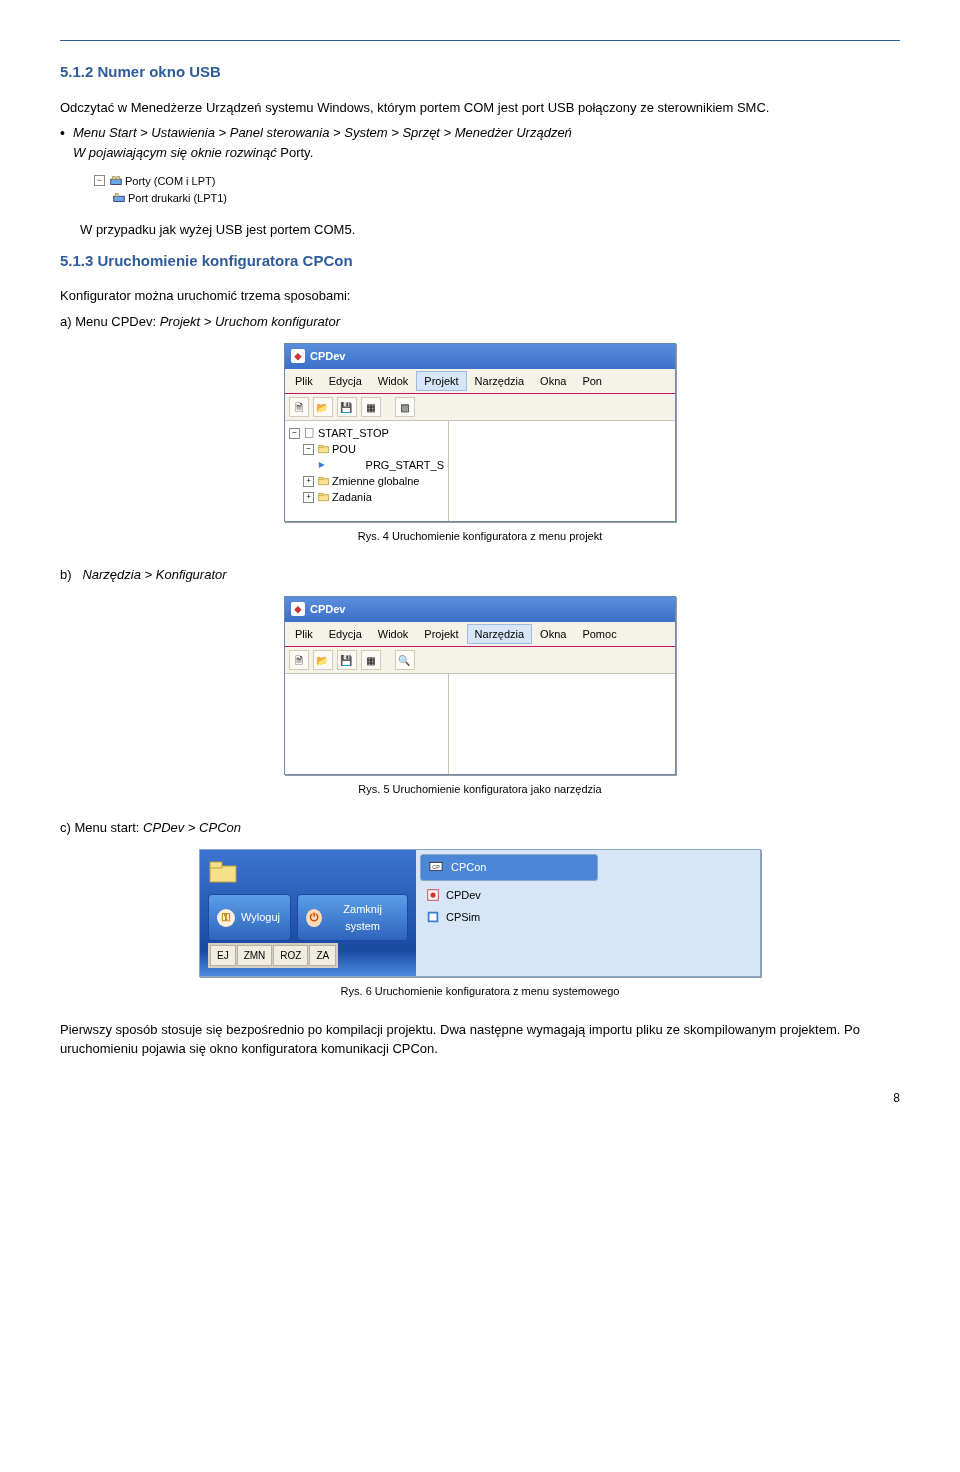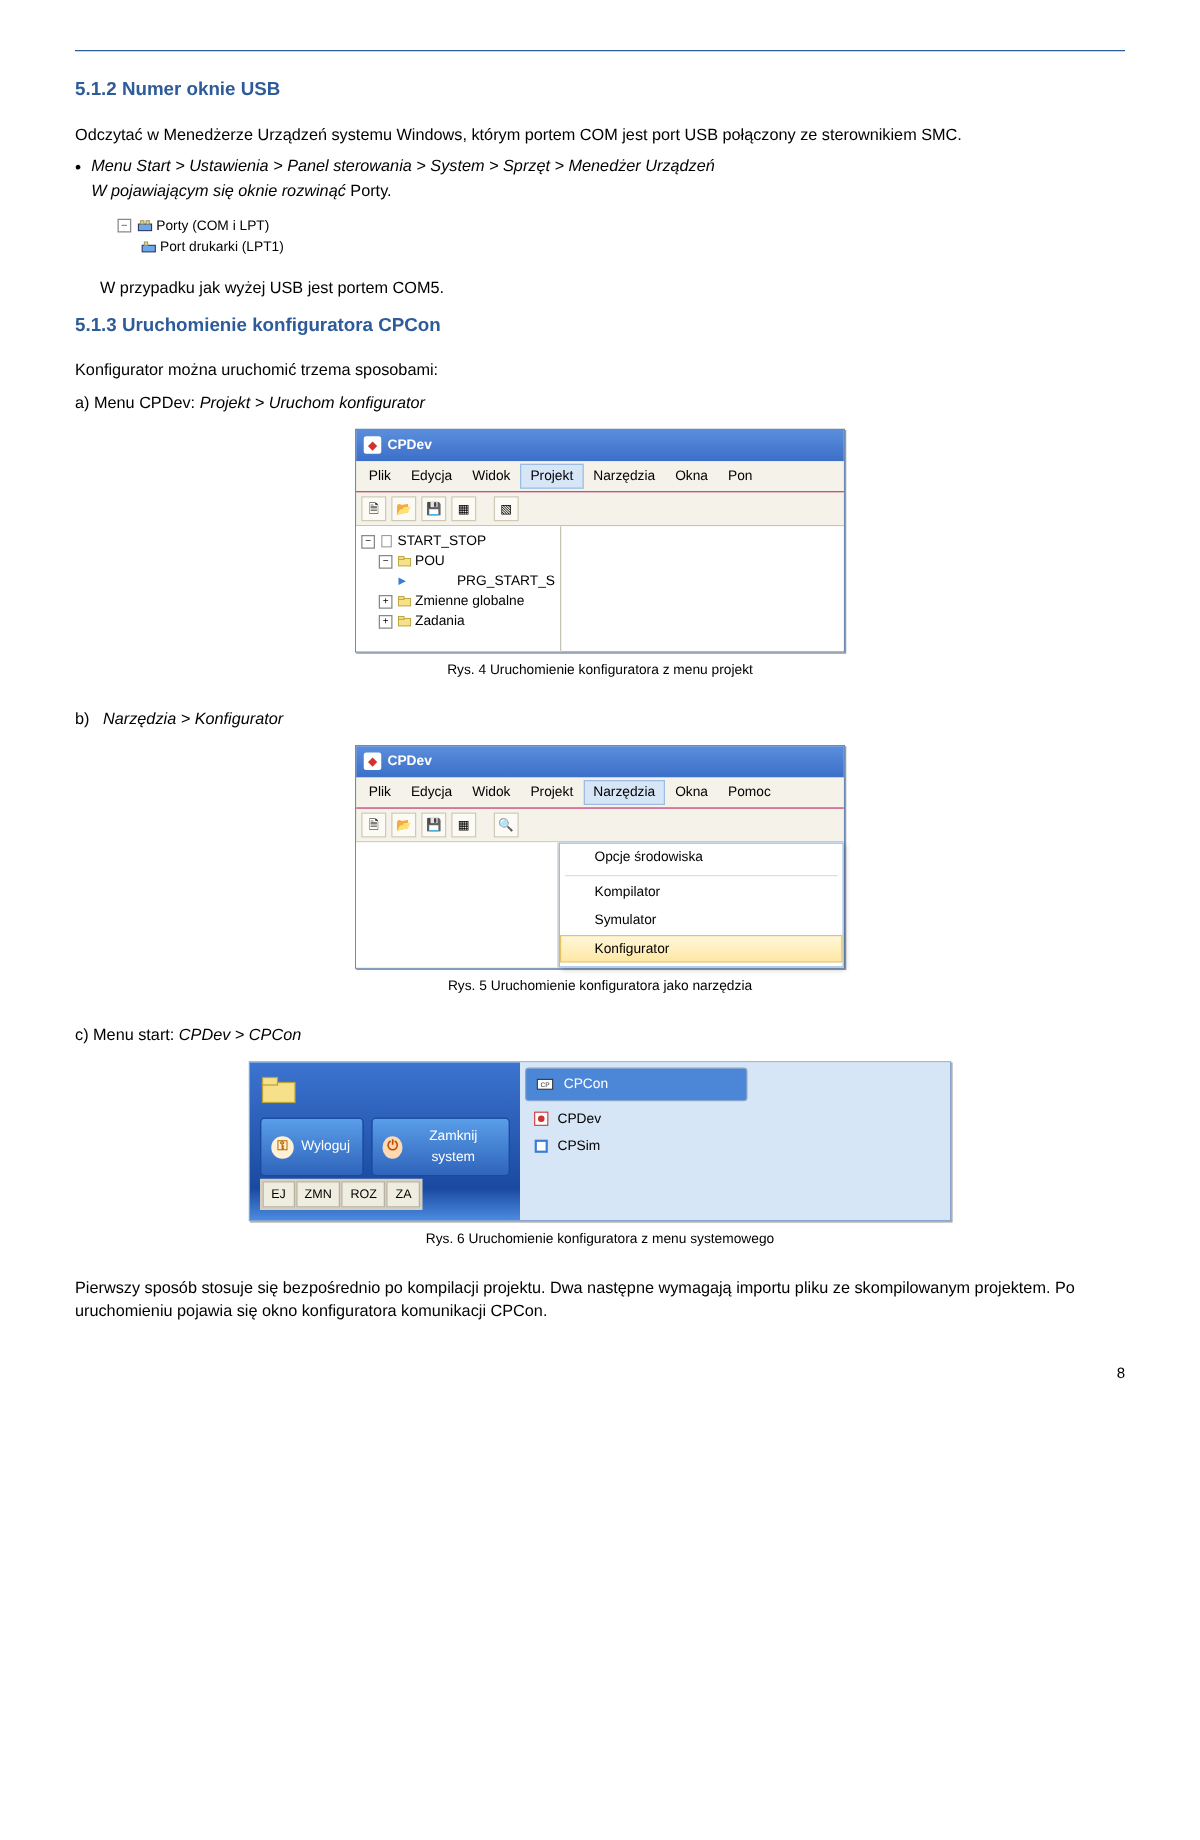--- a/index.html
+++ b/index.html
@@ -126,21 +126,21 @@
     width: 200px; height: 110px;
     display: flex; align-items: flex-start; gap: 6px; padding: 8px;
   }
   .startmenu-wrap { display:flex; }
   .cpcon-right {
     flex:1; background: #d6e6f6; padding: 4px;
     display:flex; flex-direction: column; gap:0;
   }
   .cpcon-pill {
     background: #fff; border: 1px solid #88a6cc; border-radius: 3px;
-    display:flex; align-items:center; gap:8px; padding: 4px 8px; margin-bottom: 3px;
+    display:flex; gap:8px; padding: 4px 8px; margin-bottom: 3px;
     width: 160px;
   }
   .cpcon-pill.sel { background: #4c86d6; color:#fff; }
   .cpcon-right .riow { display:flex; align-items:center; gap:6px; padding:3px 6px; }
   .pill-btn {
     background: linear-gradient(#5a9ee8, #2f64bb);
     border: 1px solid #1a4aa0; border-radius: 4px;
     color:#fff; font-size:11px; padding: 6px 10px 6px 8px;
     display:inline-flex; align-items:center; gap:6px;
   }
@@ -157,21 +157,21 @@
     font-size:10px; padding:2px 6px; background:#efece0; border:1px solid #b8b2a0;
   }
   .pagenum { text-align: right; font-size: 12px; margin-top: 30px; }
   .ic14 { width:14px; height:14px; display:inline-block; }
 </style>
 </head>
 <body>
 
 <div class="top-line"></div>
 
-<h2>5.1.2 Numer oknie USB</h2>
+<h2>5.1.2 Numer okno USB</h2>
 
 <p>Odczytać w Menedżerze Urządzeń systemu Windows, którym portem COM jest port USB połączony ze sterownikiem SMC.</p>
 
 <div class="bullet-item">
   <span class="dot">•</span>
   <div>
     <span class="italic">Menu Start &gt; Ustawienia &gt; Panel sterowania &gt; System &gt; Sprzęt &gt; Menedżer Urządzeń</span><br>
     <span><span class="italic">W pojawiającym się oknie rozwinąć</span> Porty.</span>
   </div>
 </div>
@@ -296,35 +296,20 @@
     <div class="toolbar">
       <span class="tbtn">🗎</span>
       <span class="tbtn">📂</span>
       <span class="tbtn">💾</span>
       <span class="tbtn">▦</span>
       <span style="width:6px"></span>
       <span class="tbtn">🔍</span>
     </div>
     <div class="cpdev-body">
       <div class="sidebar" style="width:155px;"></div>
-      <div class="popupmenu">
-        <div class="pmi plain">
-            <span>Opcje środowiska</span>
-          </div>
-        <div style="border-top:1px solid #ddd;margin:2px 4px;"></div>
-        <div class="pmi plain">
-            <span>Kompilator</span>
-          </div>
-        <div class="pmi plain">
-            <span>Symulator</span>
-          </div>
-        <div class="pmi hl">
-            <span>Konfigurator</span>
-          </div>
-      </div>
     </div>
   </div>
 </div>
 
 <div class="caption">Rys. 5 Uruchomienie konfiguratora jako narzędzia</div>
 
 <p>
   <span>c)  Menu start: </span><span class="italic">CPDev &gt; CPCon</span>
 </p>
 

